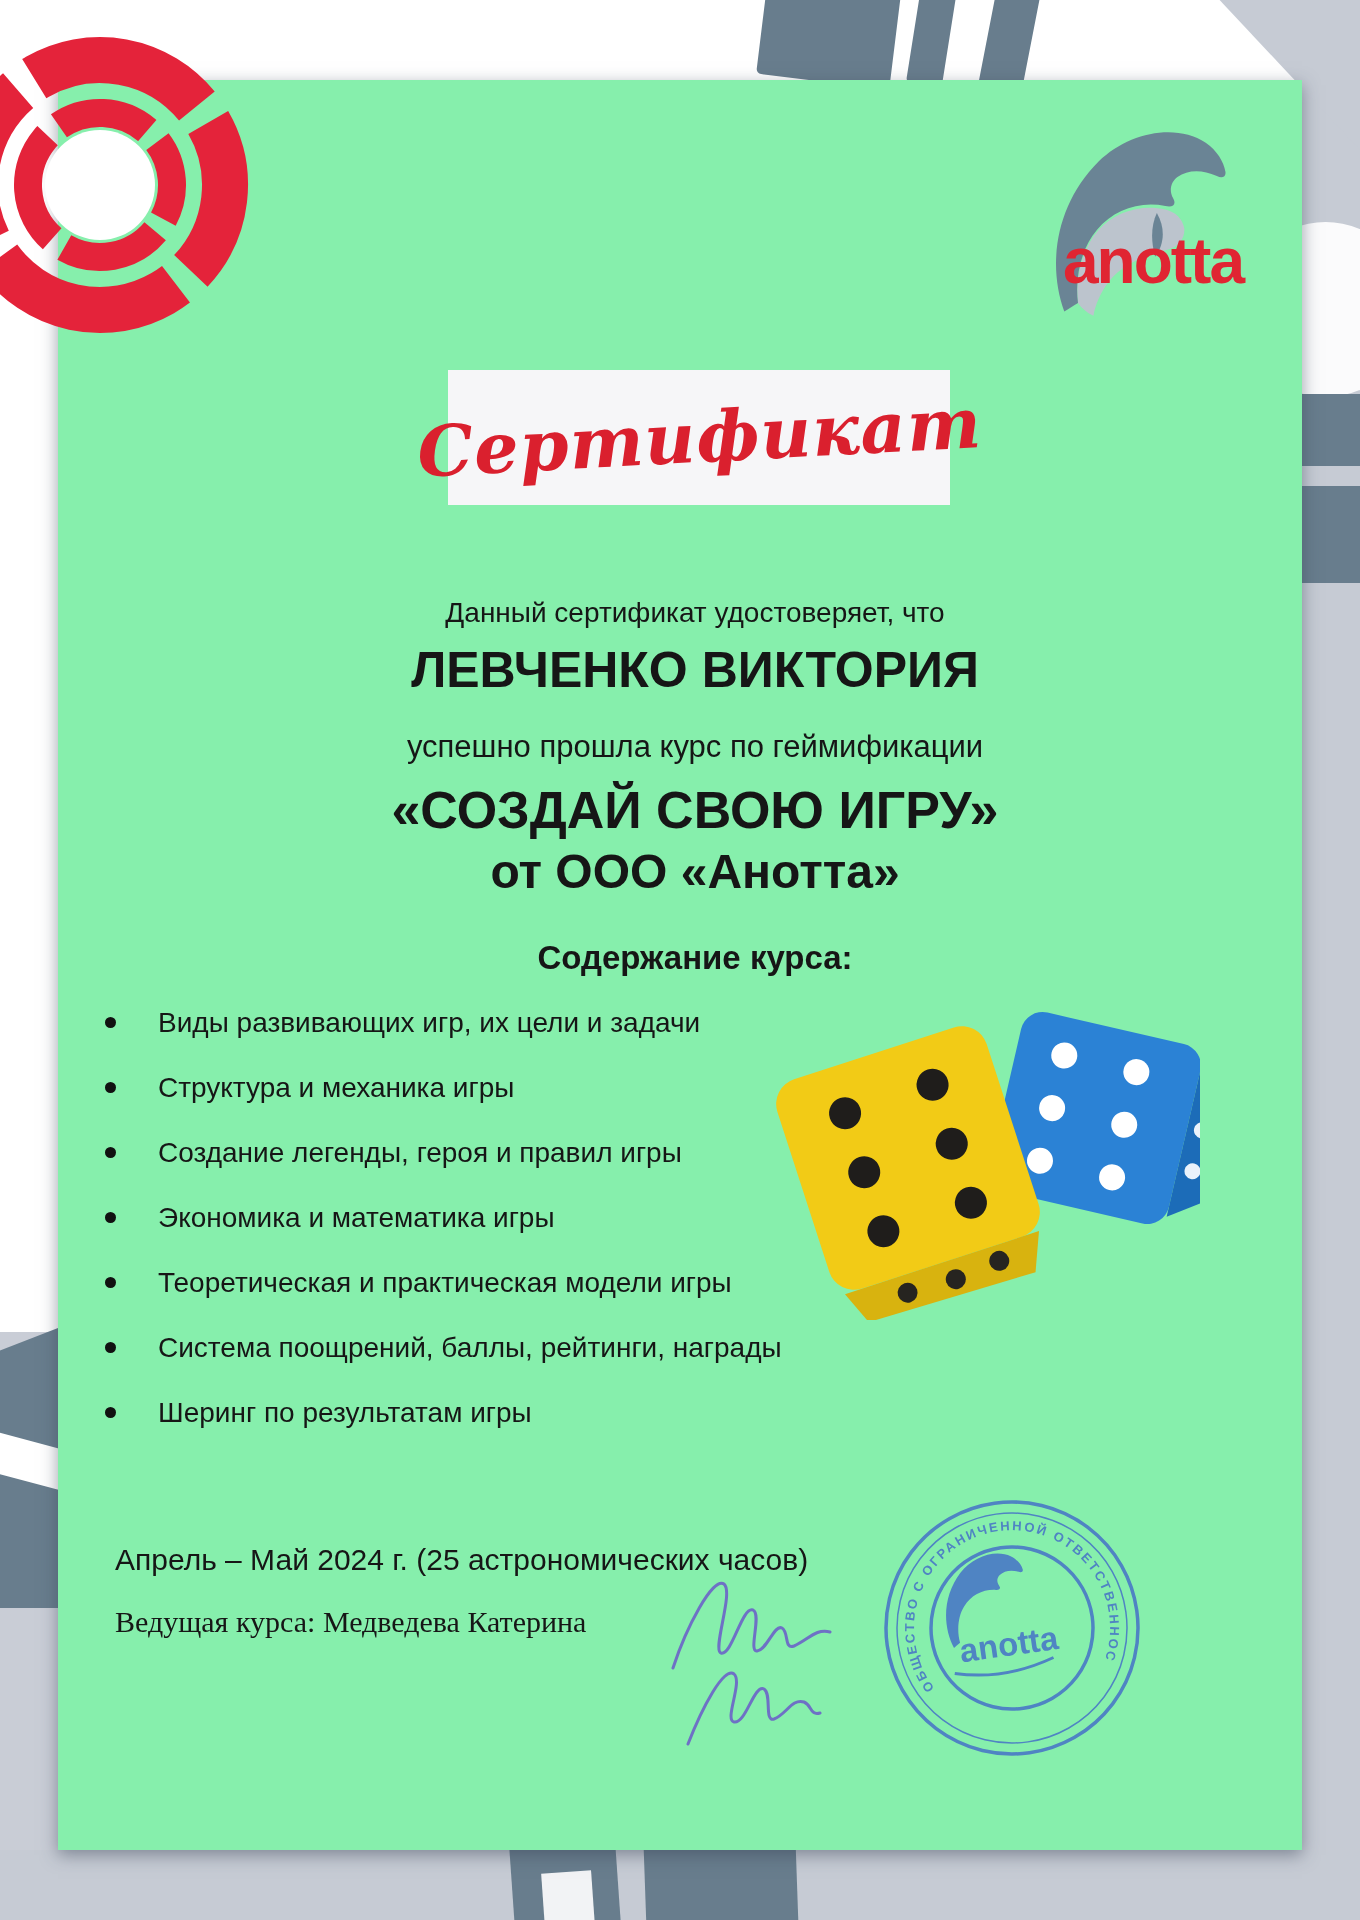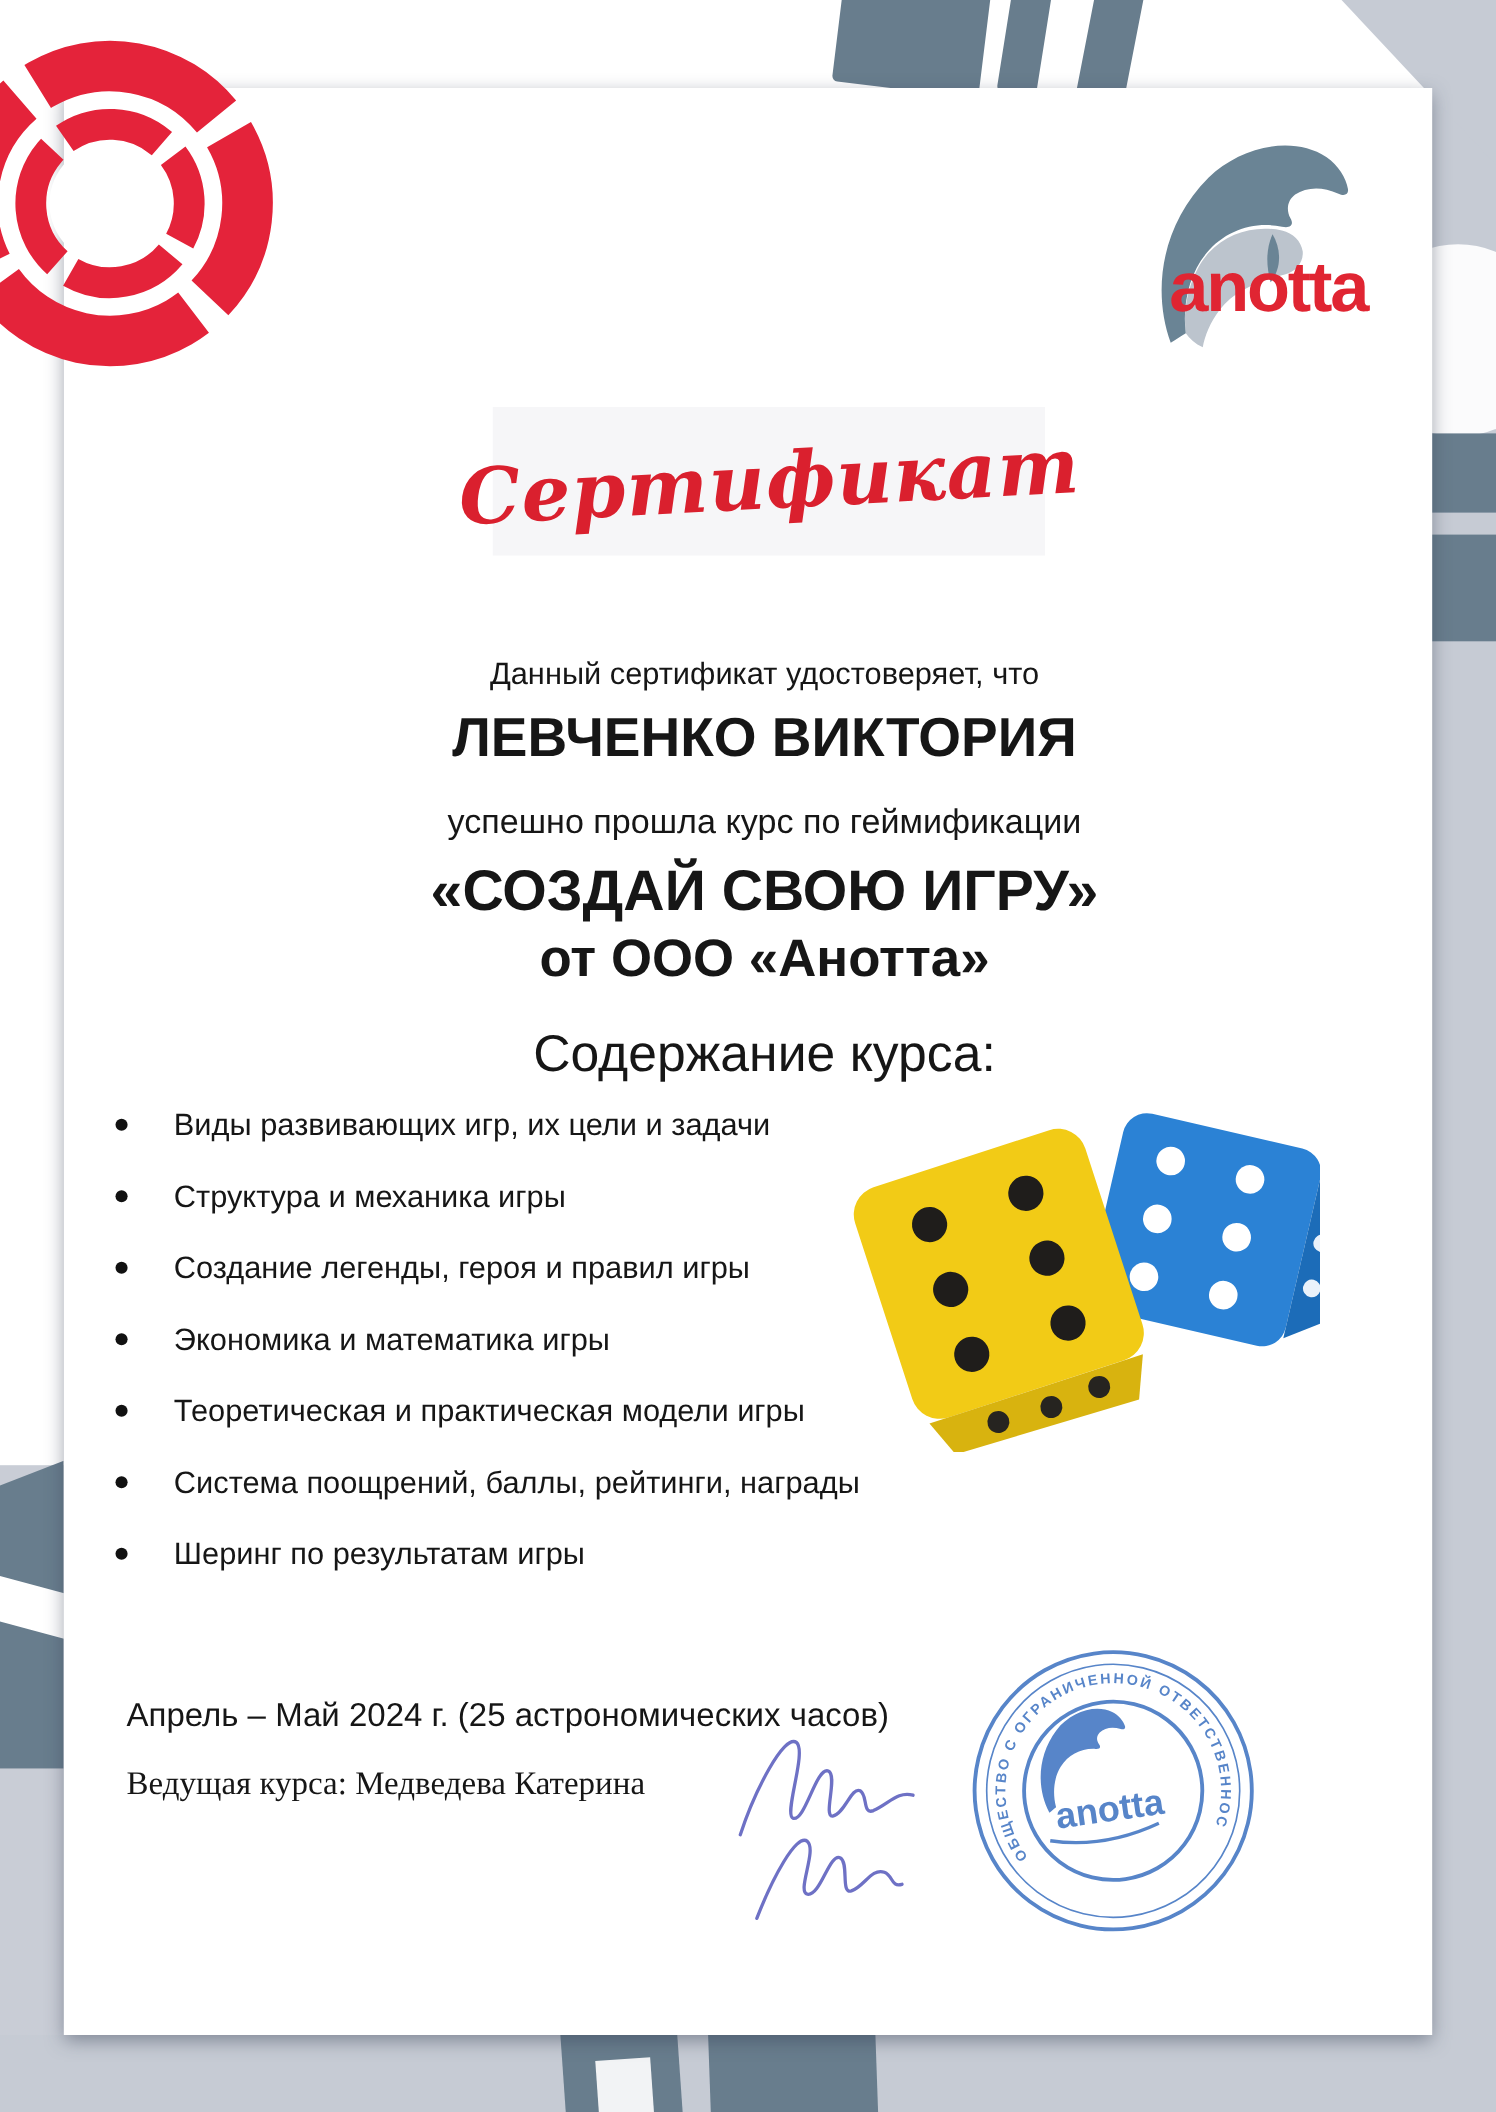--- a/index.html
+++ b/index.html
@@ -24,40 +24,40 @@
   .bar-r2{left:1282px;top:486px;width:78px;height:97px;}
   .block-left{left:0;top:1328px;width:58px;height:280px;
     clip-path:polygon(0 8%,100% 0,100% 100%,0 100%);}
   .arc-left{left:-44px;top:1442px;width:152px;height:40px;background:#ffffff;
     border-radius:22px;transform:rotate(15deg);}
   .bg-bottom{left:0;top:1850px;width:1360px;height:70px;background:#c6cbd4;}
   .bar-bot-thin{left:512px;top:1846px;width:106px;height:78px;transform:rotate(-4deg);}
   .bar-bot-hole{left:30px;top:26px;width:50px;height:60px;background:#f2f3f5;position:absolute;}
   .bar-bot-wide{left:645px;top:1846px;width:152px;height:78px;transform:rotate(-2deg);}
   
-  .page{left:58px;top:80px;width:1244px;height:1770px;background:#ffffff;
+  .page{left:58px;top:80px;width:1244px;height:1770px;background:#86efac;
     box-shadow:0 5px 16px rgba(55,65,85,.5);z-index:1;}
   .chip{left:-55px;top:30px;z-index:3;}
   
   .logo-dolphin{left:972px;top:30px;}
   .logo-text{left:1005px;top:142px;width:260px;
     font-size:64px;font-weight:bold;letter-spacing:-2px;color:#e02532;line-height:78px;}
   
   .script-box{left:390px;top:290px;width:502px;height:135px;background:#f6f6f8;
     display:flex;align-items:center;justify-content:center;}
   .script-text{font-family:"DejaVu Serif",serif;font-style:italic;font-weight:bold;
     font-size:70px;color:#da202e;transform:rotate(-3deg);letter-spacing:1px;}
   .ctr{left:15px;width:1244px;text-align:center;}
   .t-number{top:428px;font-size:55px;font-weight:bold;line-height:60px;letter-spacing:1px;}
   .t-statement{top:516px;font-size:28px;line-height:34px;}
   .t-recipient{top:562px;font-size:50px;font-weight:bold;line-height:56px;}
   .t-intro{top:648px;font-size:31px;line-height:38px;}
   .t-title{top:701px;font-size:52px;font-weight:bold;line-height:58px;}
   .t-issuer{top:765px;font-size:48px;font-weight:bold;line-height:54px;}
-  .t-contents{top:857px;font-size:47px;font-weight:normal;line-height:42px;}
+  .t-contents{top:857px;font-size:33px;font-weight:bold;line-height:42px;}
   
   .course-list{left:47px;top:925px;width:900px;margin:0;padding:0;list-style:none;}
   .course-list li{position:relative;padding-left:53px;font-size:28px;line-height:35px;
     margin-bottom:30px;white-space:nowrap;}
   .course-list li::before{content:"";position:absolute;left:0;top:12px;width:11px;height:11px;
     border-radius:50%;background:#111;}
   
   .dice{left:712px;top:910px;}
   
   .f-line{left:57px;font-size:30px;line-height:37px;white-space:nowrap;}

